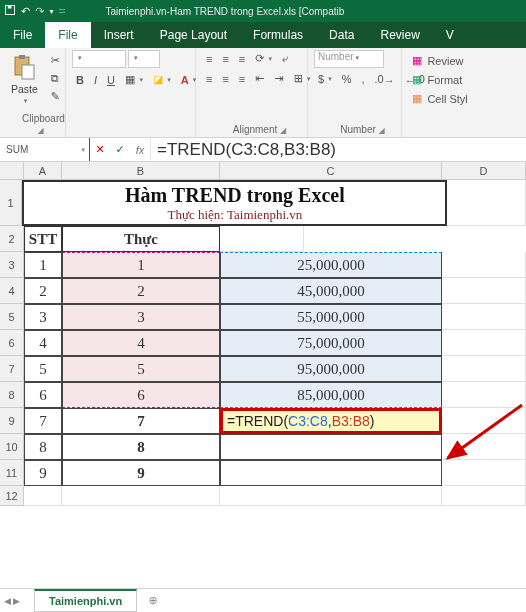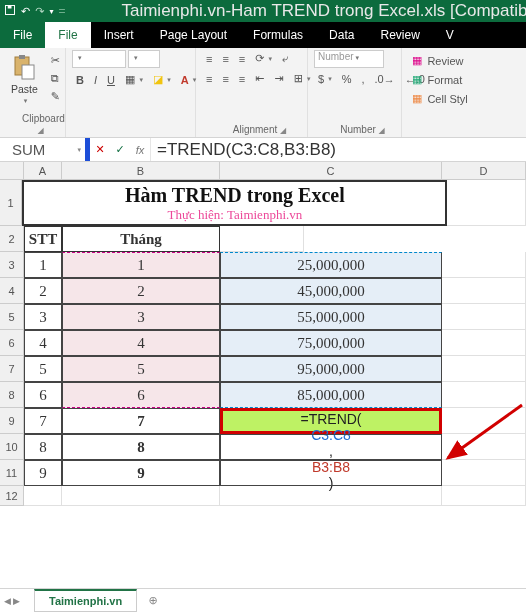--- a/index.html
+++ b/index.html
@@ -2,45 +2,45 @@
 <html><head>
 <meta charset="utf-8">
 <style>
 * { box-sizing: border-box; margin: 0; padding: 0; font-family: "Segoe UI", Arial, sans-serif; }
 body { width: 526px; height: 612px; background: #fff; overflow: hidden; font-size: 12px; color: #333; position: relative; }
 
 
 .titlebar { background: #0c6b3d; height: 22px; display: flex; align-items: center; padding: 0 4px; color: #fff; gap: 4px; }
 .titlebar .qat { display: flex; gap: 5px; align-items: center; }
 .titlebar .qat svg { width: 12px; height: 12px; }
-.title-text { font-size: 17px; color: #e8e8e8; margin-left: 52px; white-space: nowrap; }
-
-
-.menutabs { background: #000000; height: 26px; display: flex; }
+.title-text { font-size: 10px; color: #e8e8e8; margin-left: 36px; white-space: nowrap; }
+
+
+.menutabs { background: #14532d; height: 26px; display: flex; }
 .menutabs .tab { padding: 0 13px; height: 26px; display: flex; align-items: center; color: #fff; font-size: 12px; cursor: pointer; }
 .menutabs .tab.active { background: #fff; color: #217346; }
 .menutabs .tab.file { background: #0c6b3d; }
 
 
 .ribbon { background: #f3f3f3; border-bottom: 1px solid #d4d4d4; height: 90px; display: flex; }
 .rgroup { border-right: 1px solid #e0e0e0; padding: 2px 6px 0 6px; display: flex; flex-direction: column; justify-content: space-between; }
 .rgroup-body { display: flex; gap: 4px; align-items: flex-start; height: 70px; }
 .rgroup-label { text-align: center; font-size: 10px; color: #666; padding-bottom: 2px; margin-left: 16px; }
 .stack { display: flex; flex-direction: column; gap: 1px; }
 .row { display: flex; gap: 2px; align-items: center; }
 .btn { padding: 1px 3px; color: #555; display: flex; align-items: center; gap: 2px; border: 1px solid transparent; font-size: 11px; }
 .big { flex-direction: column; align-items: center; padding: 2px 4px; font-size: 10.5px; color: #444; }
 .dd::after { content: "▾"; font-size: 7px; color: #777; margin-left: 2px; }
 .fontname { width: 54px; border: 1px solid #ccc; background: #fff; height: 18px; font-size: 10px; padding: 0 3px; color: #999; }
 .fontsize { width: 32px; border: 1px solid #ccc; background: #fff; height: 18px; font-size: 10px; padding: 0 3px; color: #999; }
 .numfmt { width: 70px; border: 1px solid #ccc; background: #fff; height: 18px; font-size: 10px; padding: 0 3px; color: #999; }
 
 
 .fbar { display: flex; align-items: center; height: 24px; border-bottom: 1px solid #d4d4d4; background: #fff; }
-.namebox { width: 90px; border-right: 5px solid #1d4ed8; height: 100%; display: flex; align-items: center; padding: 0 12px; font-size: 15px; color: #555; position: relative; }
+.namebox { width: 90px; border-right: 1px solid #1d4ed8; height: 100%; display: flex; align-items: center; padding: 0 6px; font-size: 10px; color: #555; position: relative; }
 .namebox::after { content: "▾"; font-size: 7px; position: absolute; right: 4px; color: #888; }
 .fbar-btns { display: flex; align-items: center; height: 100%; border-right: 1px solid #e6e6e6; }
 .fbar-btn { width: 20px; height: 100%; display: flex; align-items: center; justify-content: center; color: #777; font-size: 11px; }
 .fbar-btn.x { color: #c00; }
 .fbar-btn.v { color: #0c6b3d; }
 .fbar-input { flex: 1; padding: 0 6px; font-size: 17px; color: #333; display: flex; align-items: center; }
 
 
 .grid-wrap { position: relative; }
 .corner { width: 24px; height: 18px; background: #f0f0f0; border-right: 1px solid #ccc; border-bottom: 1px solid #ccc; position: absolute; left: 0; top: 0; }
@@ -50,27 +50,27 @@
 .gridrow { display: flex; height: 26px; }
 .gridrow.h20 { height: 20px; }
 .gridrow.h46 { height: 46px; }
 .rowhead { width: 24px; background: #f0f0f0; border-right: 1px solid #ccc; border-bottom: 1px solid #ccc; text-align: center; font-size: 11px; color: #555; display: flex; align-items: center; justify-content: center; }
 .cell { border-right: 1px solid #e0e0e0; border-bottom: 1px solid #e0e0e0; display: flex; align-items: center; padding: 0 4px; font-size: 14px; }
 .wA { width: 38px; } .wB { width: 158px; } .wC { width: 222px; } .wD { width: 84px; }
 
 
 .r1-merge { border: 2px solid #333; flex-direction: column; justify-content: center; align-items: center; }
 .r1-title { font-size: 20px; font-weight: bold; color: #111; font-family: "Times New Roman", serif; }
-.r1-sub { font-size: 13px; color: #ec4899; font-family: "Times New Roman", serif; }
+.r1-sub { font-size: 13px; color: #7f1d1d; font-family: "Times New Roman", serif; }
 .hdrcell { border: 1.5px solid #333; font-weight: bold; justify-content: center; font-family: "Times New Roman", serif; font-size: 15px; }
 .bcell { border: 1px solid #444; justify-content: center; font-family: "Times New Roman", serif; font-size: 15px; }
 .bold { font-weight: bold; }
 .sel-range-b { background: #f6e6e9; }
 .sel-range-c { background: #e5eef7; }
-.formula-cell { border: 3px solid #d10000; font-size: 14px; font-family: "Calibri", Arial; justify-content: flex-start; background: #bef264; flex-direction: column; }
+.formula-cell { border: 3px solid #d10000; font-size: 14px; font-family: "Calibri", Arial; justify-content: flex-start; background: #fef9c3; }
 .formula-cell .eq { color: #222; }
 .formula-cell .r1c { color: #1f6fd4; }
 .formula-cell .r2c { color: #c0392b; }
 
 
 .sheetbar { position: absolute; bottom: 0; left: 0; right: 0; height: 24px; background: #fff; border-top: 1px solid #d4d4d4; display: flex; align-items: center; padding-left: 34px; gap: 0; font-size: 11px; }
 .sheet-nav { display: flex; gap: 2px; position: absolute; left: 4px; color: #888; font-size: 9px; }
 .sheettab { padding: 4px 14px; border: 1px solid #ccc; border-top: 2px solid #217346; background: #fff; color: #217346; font-weight: 600; }
 .addsheet { width: 20px; height: 20px; display: flex; align-items: center; justify-content: center; color: #888; margin-left: 6px; border: 1px solid transparent; }
 
@@ -233,21 +233,21 @@
       <div class="cell r1-merge" style="width:457px">
         <div class="r1-title">Hàm TREND trong Excel</div>
         <div class="r1-sub">Thực hiện: Taimienphi.vn</div>
       </div>
       <div class="cell wD"></div>
     </div>
 
     <div class="gridrow">
       <div class="rowhead">2</div>
       <div class="cell hdrcell wA">STT</div>
-      <div class="cell hdrcell wB">Tháng</div>
+      <div class="cell hdrcell wB">Thực</div>
       <div class="cell wD"></div>
     </div>
 
     <div class="gridrow">
         <div class="rowhead">3</div>
         <div class="cell bcell wA">1</div>
         <div class="cell bcell wB sel-range-b" style="border-top:1px dashed #c08">1</div>
         <div class="cell bcell wC sel-range-c" style="border-top:1px dashed #08c">25,000,000</div>
         <div class="cell wD"></div>
       </div>

